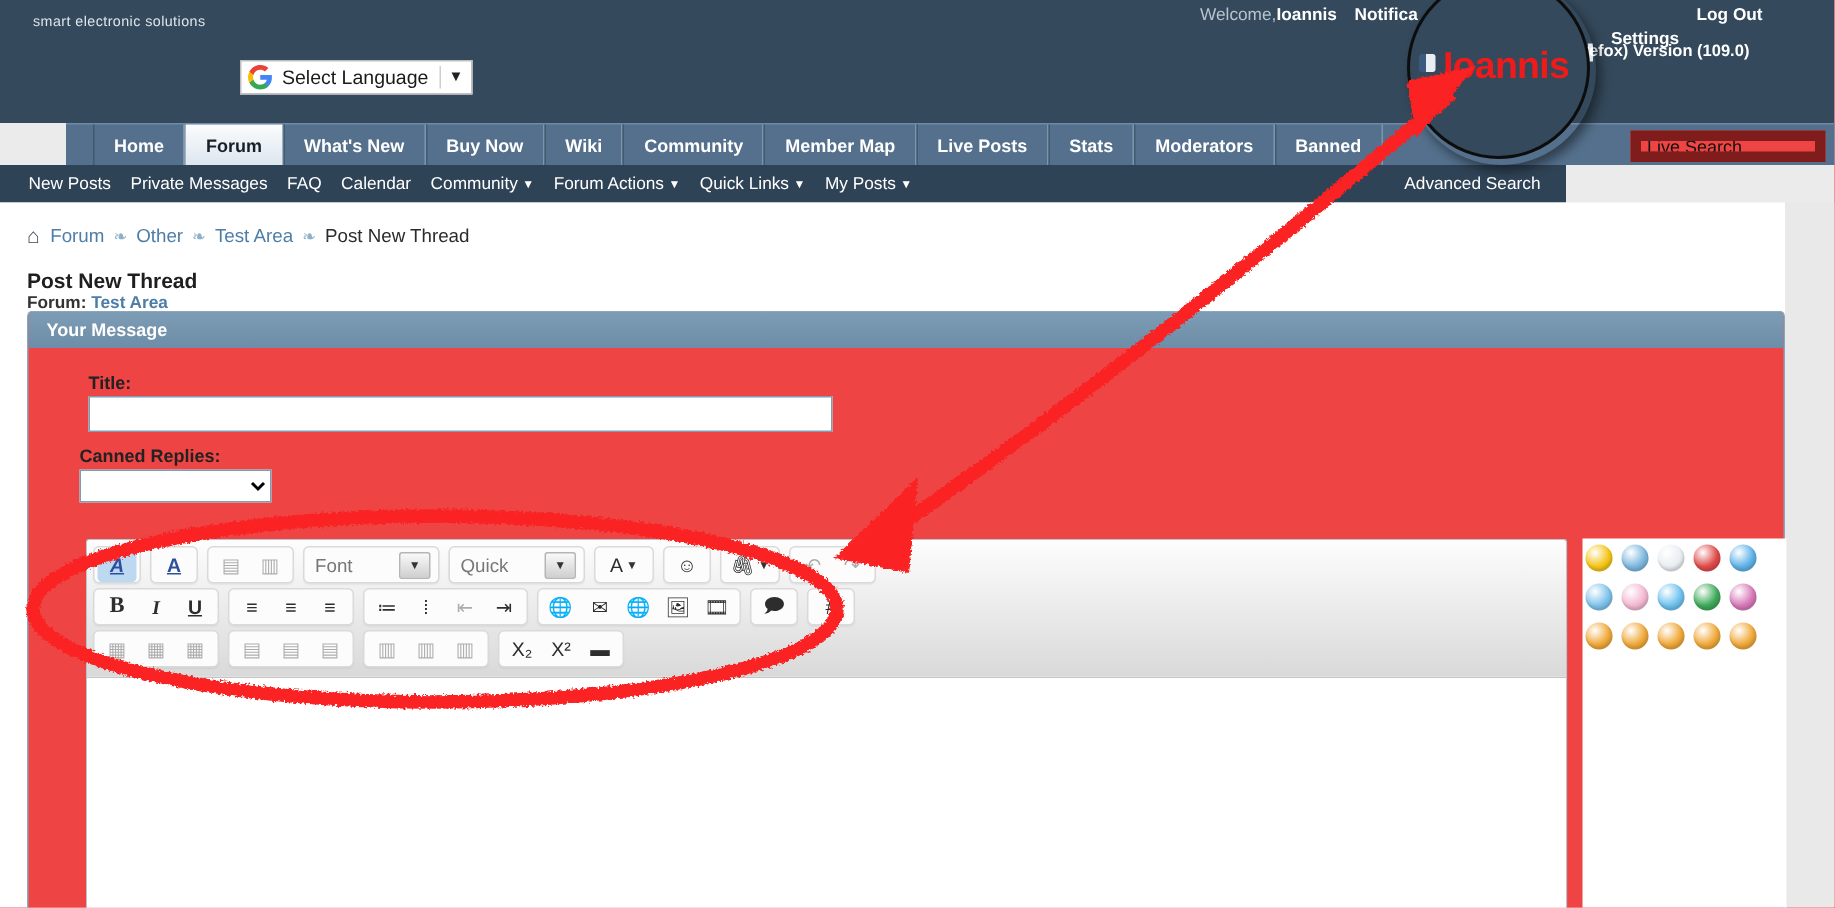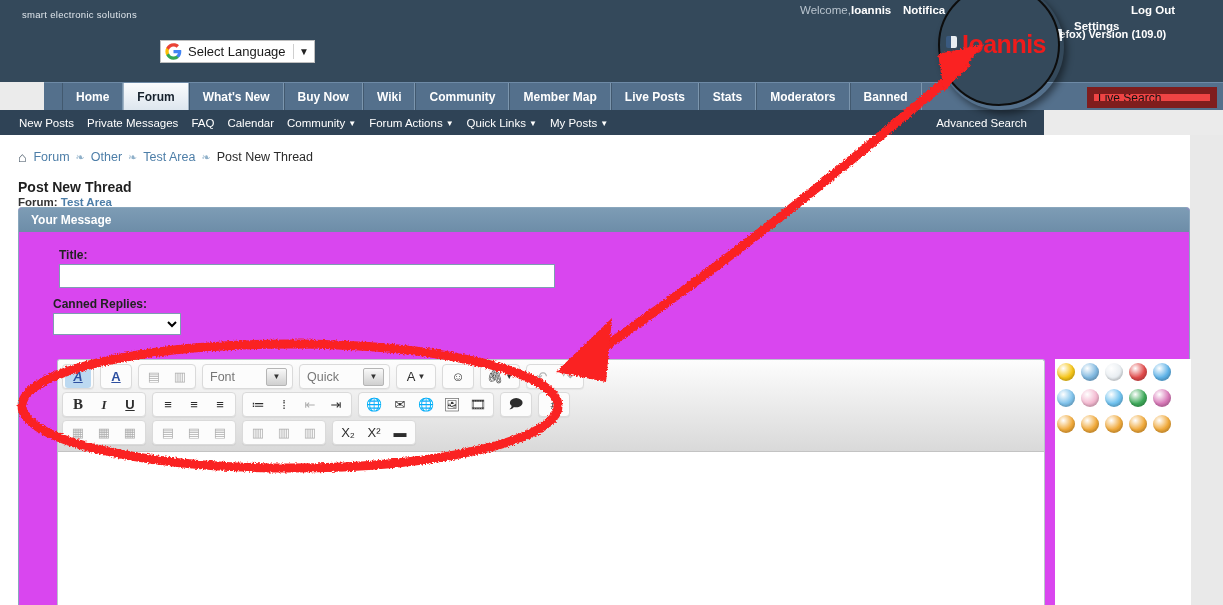--- a/index.html
+++ b/index.html
@@ -155,21 +155,21 @@
   }
   #forum-line {
     position:absolute; left:18px; top:61px; font-size:11.5px; font-weight:bold; color:#333;
   }
   #forum-line a { color:#4d7ea8; text-decoration:none; }
 
   #panel {
     position:absolute; left:18px; top:72px; width:1172px; height:399px;
     border:1px solid #8aa7bd; border-bottom:none;
     border-radius:4px 4px 0 0;
-    background:#d946ef;
+    background:#ef4444;
   }
   #panel-head {
     height:24px; background:linear-gradient(#7d9cb5,#6d8da8);
     border-radius:3px 3px 0 0;
     display:flex; align-items:center;
     color:#ffffff; font-size:12px; font-weight:bold;
   }
   #panel-head span { margin-left:12px; }
 
   #title-label { position:absolute; left:40px; top:40px; font-size:12px; font-weight:bold; color:#222; }

